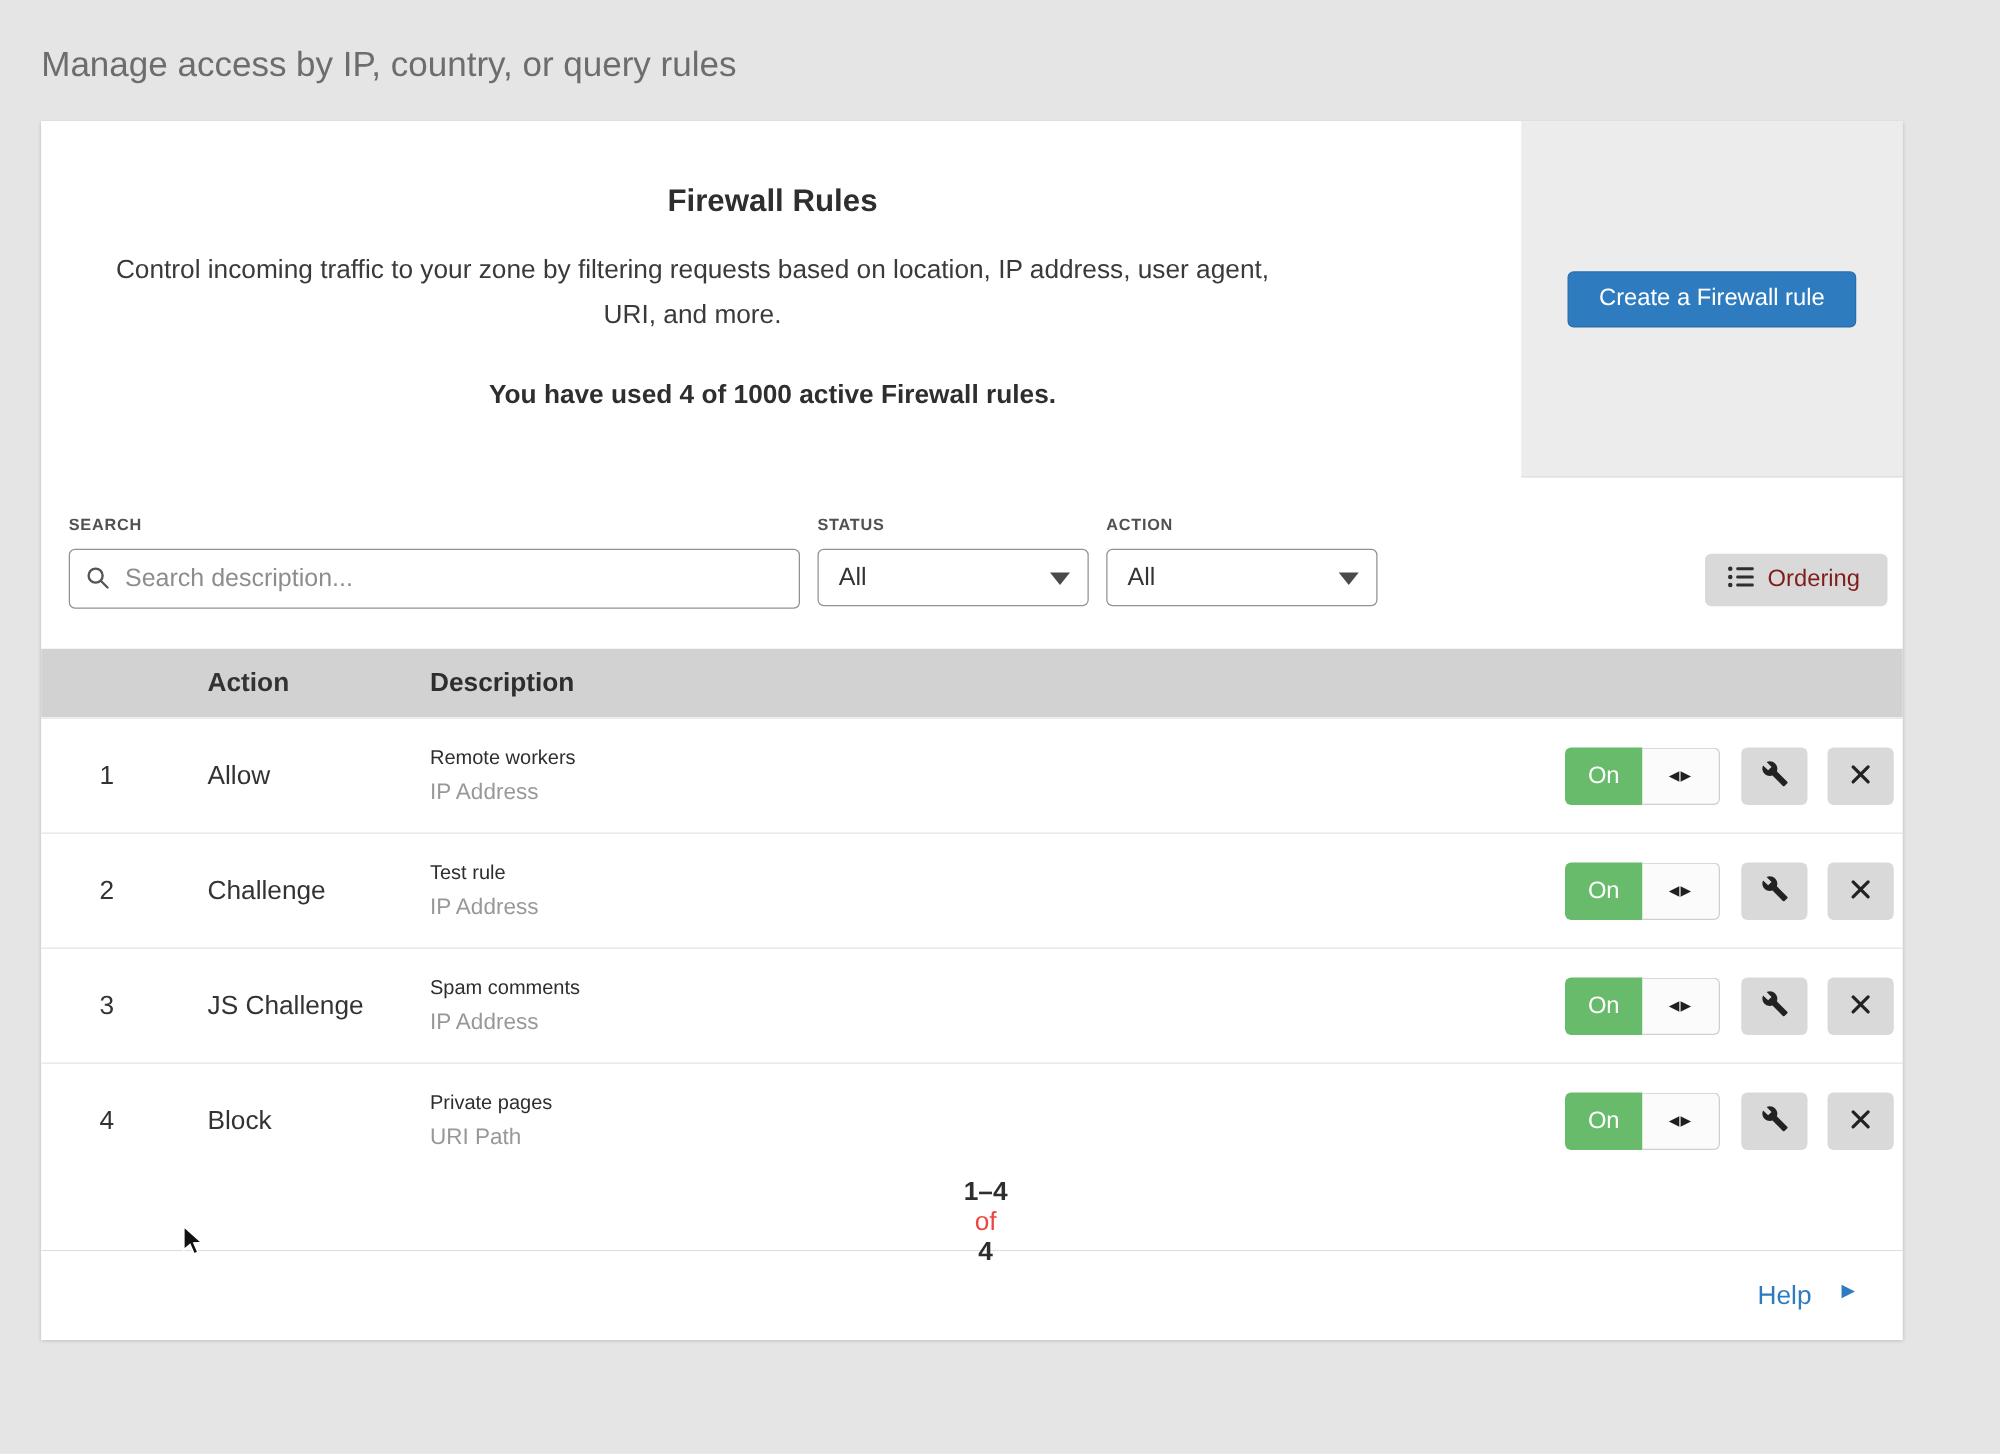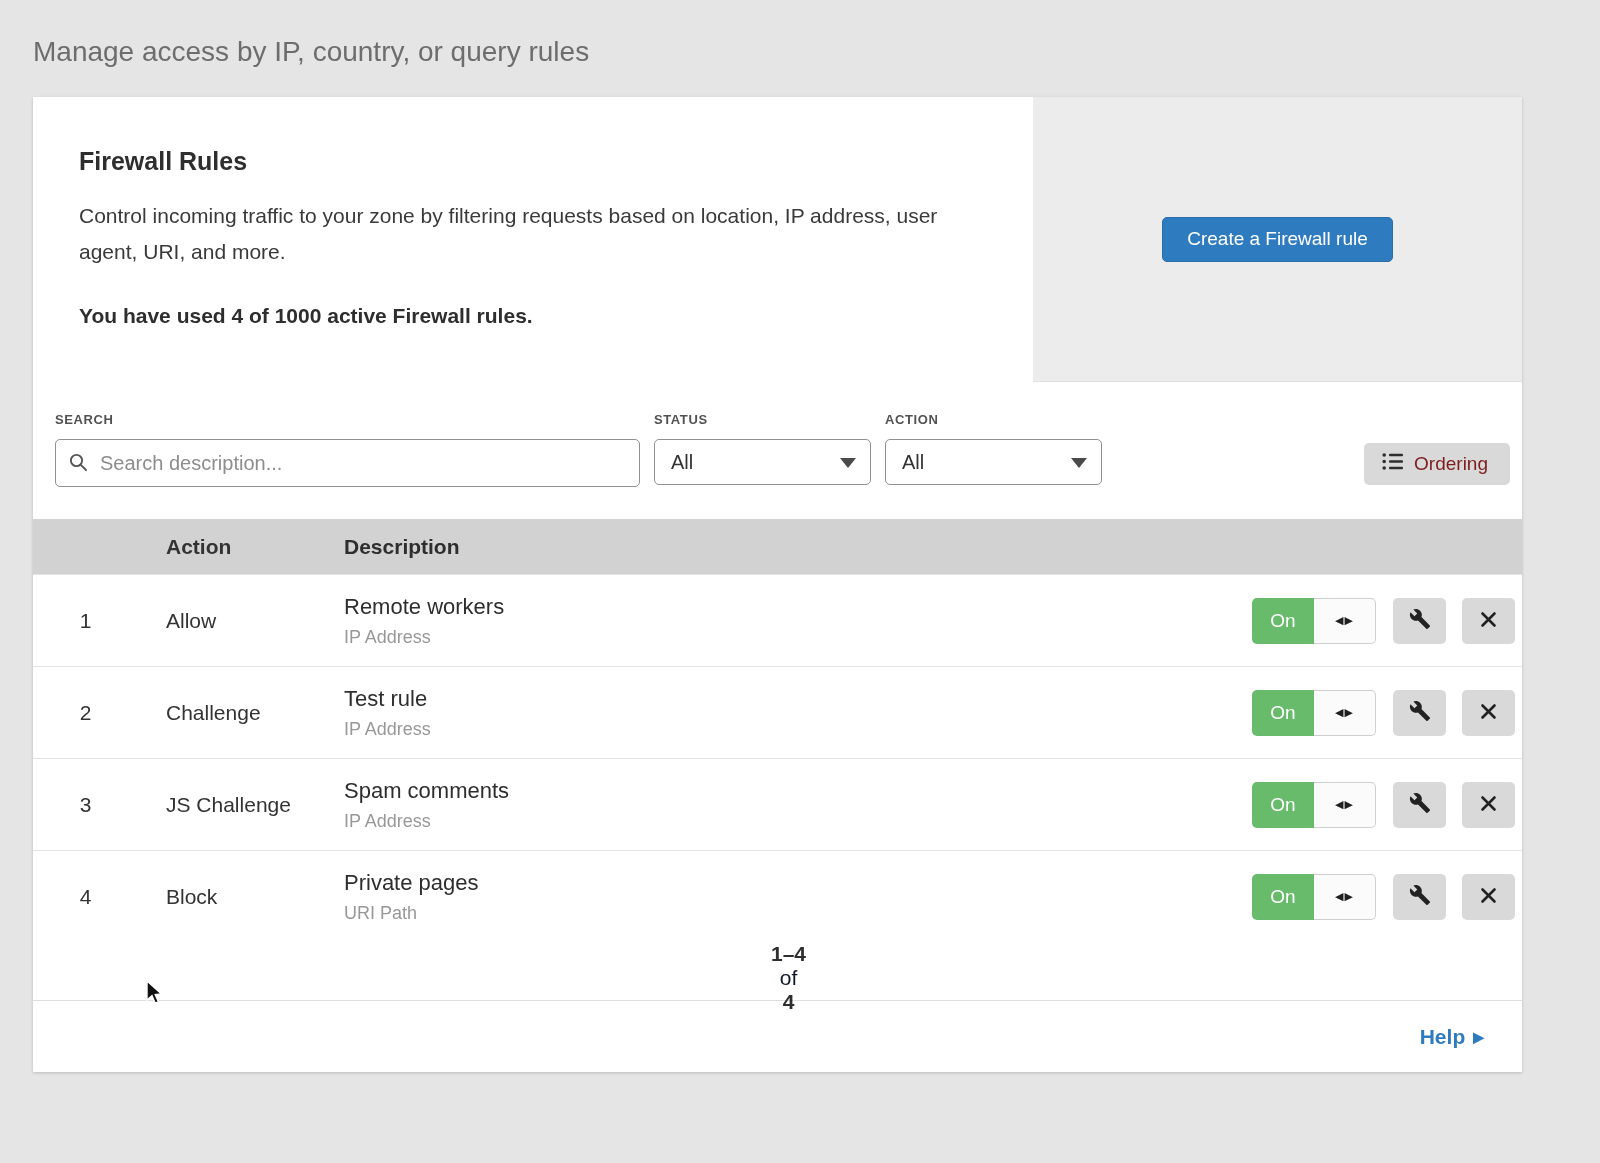--- a/index.html
+++ b/index.html
@@ -18,21 +18,21 @@
 
   .card {
     margin-top: 29px;
     width: 1489px;
     background: #ffffff;
     box-shadow: 0 1px 3px rgba(0,0,0,0.18);
   }
 
   
   .card-top { display: flex; height: 285px; }
-  .card-top-left { width: 1000px; padding: 50px 60px 0 46px; background: #ffffff; }
+  .card-top-left { width: 1184px; padding: 50px 60px 0 46px; background: #ffffff; text-align: center; }
   .card-top-right {
     flex: 1; background: #ececec;
     display: flex; align-items: center; justify-content: center;
     border-bottom: 1px solid #e0e0e0;
   }
   .rules-title { font-size: 25px; font-weight: 700; color: #2e2e2e; }
   .rules-desc { margin-top: 22px; font-size: 21px; line-height: 36px; color: #3a3a3a; max-width: 950px; }
   .rules-usage { margin-top: 34px; font-size: 21px; font-weight: 700; color: #2e2e2e; }
   .btn-primary {
     background: #2f7bbf; color: #ffffff; border: 1px solid #2a6ea8;
@@ -83,21 +83,21 @@
     align-items: center; font-size: 21px; font-weight: 700; color: #2e2e2e;
   }
   .rule-row {
     height: 92px; background: #fff;
     display: grid; grid-template-columns: 133px 178px 1fr 290px;
     align-items: center; border-top: 1px solid #e3e3e3;
   }
   .rule-row:first-of-type { border-top: none; }
   .col-idx { text-align: center; font-size: 21px; color: #333; padding-right: 28px; }
   .col-action { font-size: 21px; color: #333; }
-  .desc-main { font-size: 22px; color: #2e2e2e; }
+  .desc-main { font-size: 16px; color: #2e2e2e; }
   .desc-sub { font-size: 18px; color: #989898; margin-top: 7px; }
 
   .controls { display: flex; align-items: center; justify-content: flex-end; padding-right: 7px; }
   .toggle { display: flex; height: 46px; cursor: pointer; }
   .toggle-on {
     width: 62px; background: #67bb6b; color: #ffffff;
     border-radius: 5px 0 0 5px; display: flex; align-items: center; justify-content: center;
     font-size: 19px;
   }
   .toggle-arrows {
@@ -112,28 +112,28 @@
   }
   .icon-btn.edit { margin-left: 17px; }
   .icon-btn.delete { margin-left: 16px; }
 
   
   .pagination-row {
     height: 59px; background: #fff; border-bottom: 1px solid #dedede;
     display: flex; align-items: center; padding-left: 22px; font-size: 21px; color: #2e2e2e; flex-direction: column;
   }
   .pagination-row .b { font-weight: 700; }
-  .pagination-row .of { font-weight: 400; color: #0f172a; margin: 0 7px; }
+  .pagination-row .of { font-weight: 400; color: #ef4444; margin: 0 7px; }
   .help-row {
     height: 71px; background: #fff;
     display: flex; align-items: center; justify-content: flex-end; padding-right: 38px;
   }
   .help-link {
-    color: #2f7bbf; font-size: 21px; font-weight: 700; text-decoration: none;
-    display: flex; align-items: center; gap: 8px; cursor: pointer;
+    color: #2f7bbf; font-size: 21px; font-weight: 400; text-decoration: none;
+    display: flex; align-items: flex-start; gap: 24px; cursor: pointer;
   }
   .help-arrow { font-size: 14px; line-height: 1; }
 
   .mouse-cursor { position: absolute; left: 145px; top: 980px; pointer-events: none; }
 </style>
 </head>
 <body>
 
 <div class="page">
   <div class="page-subtitle">Manage access by IP, country, or query rules</div>

